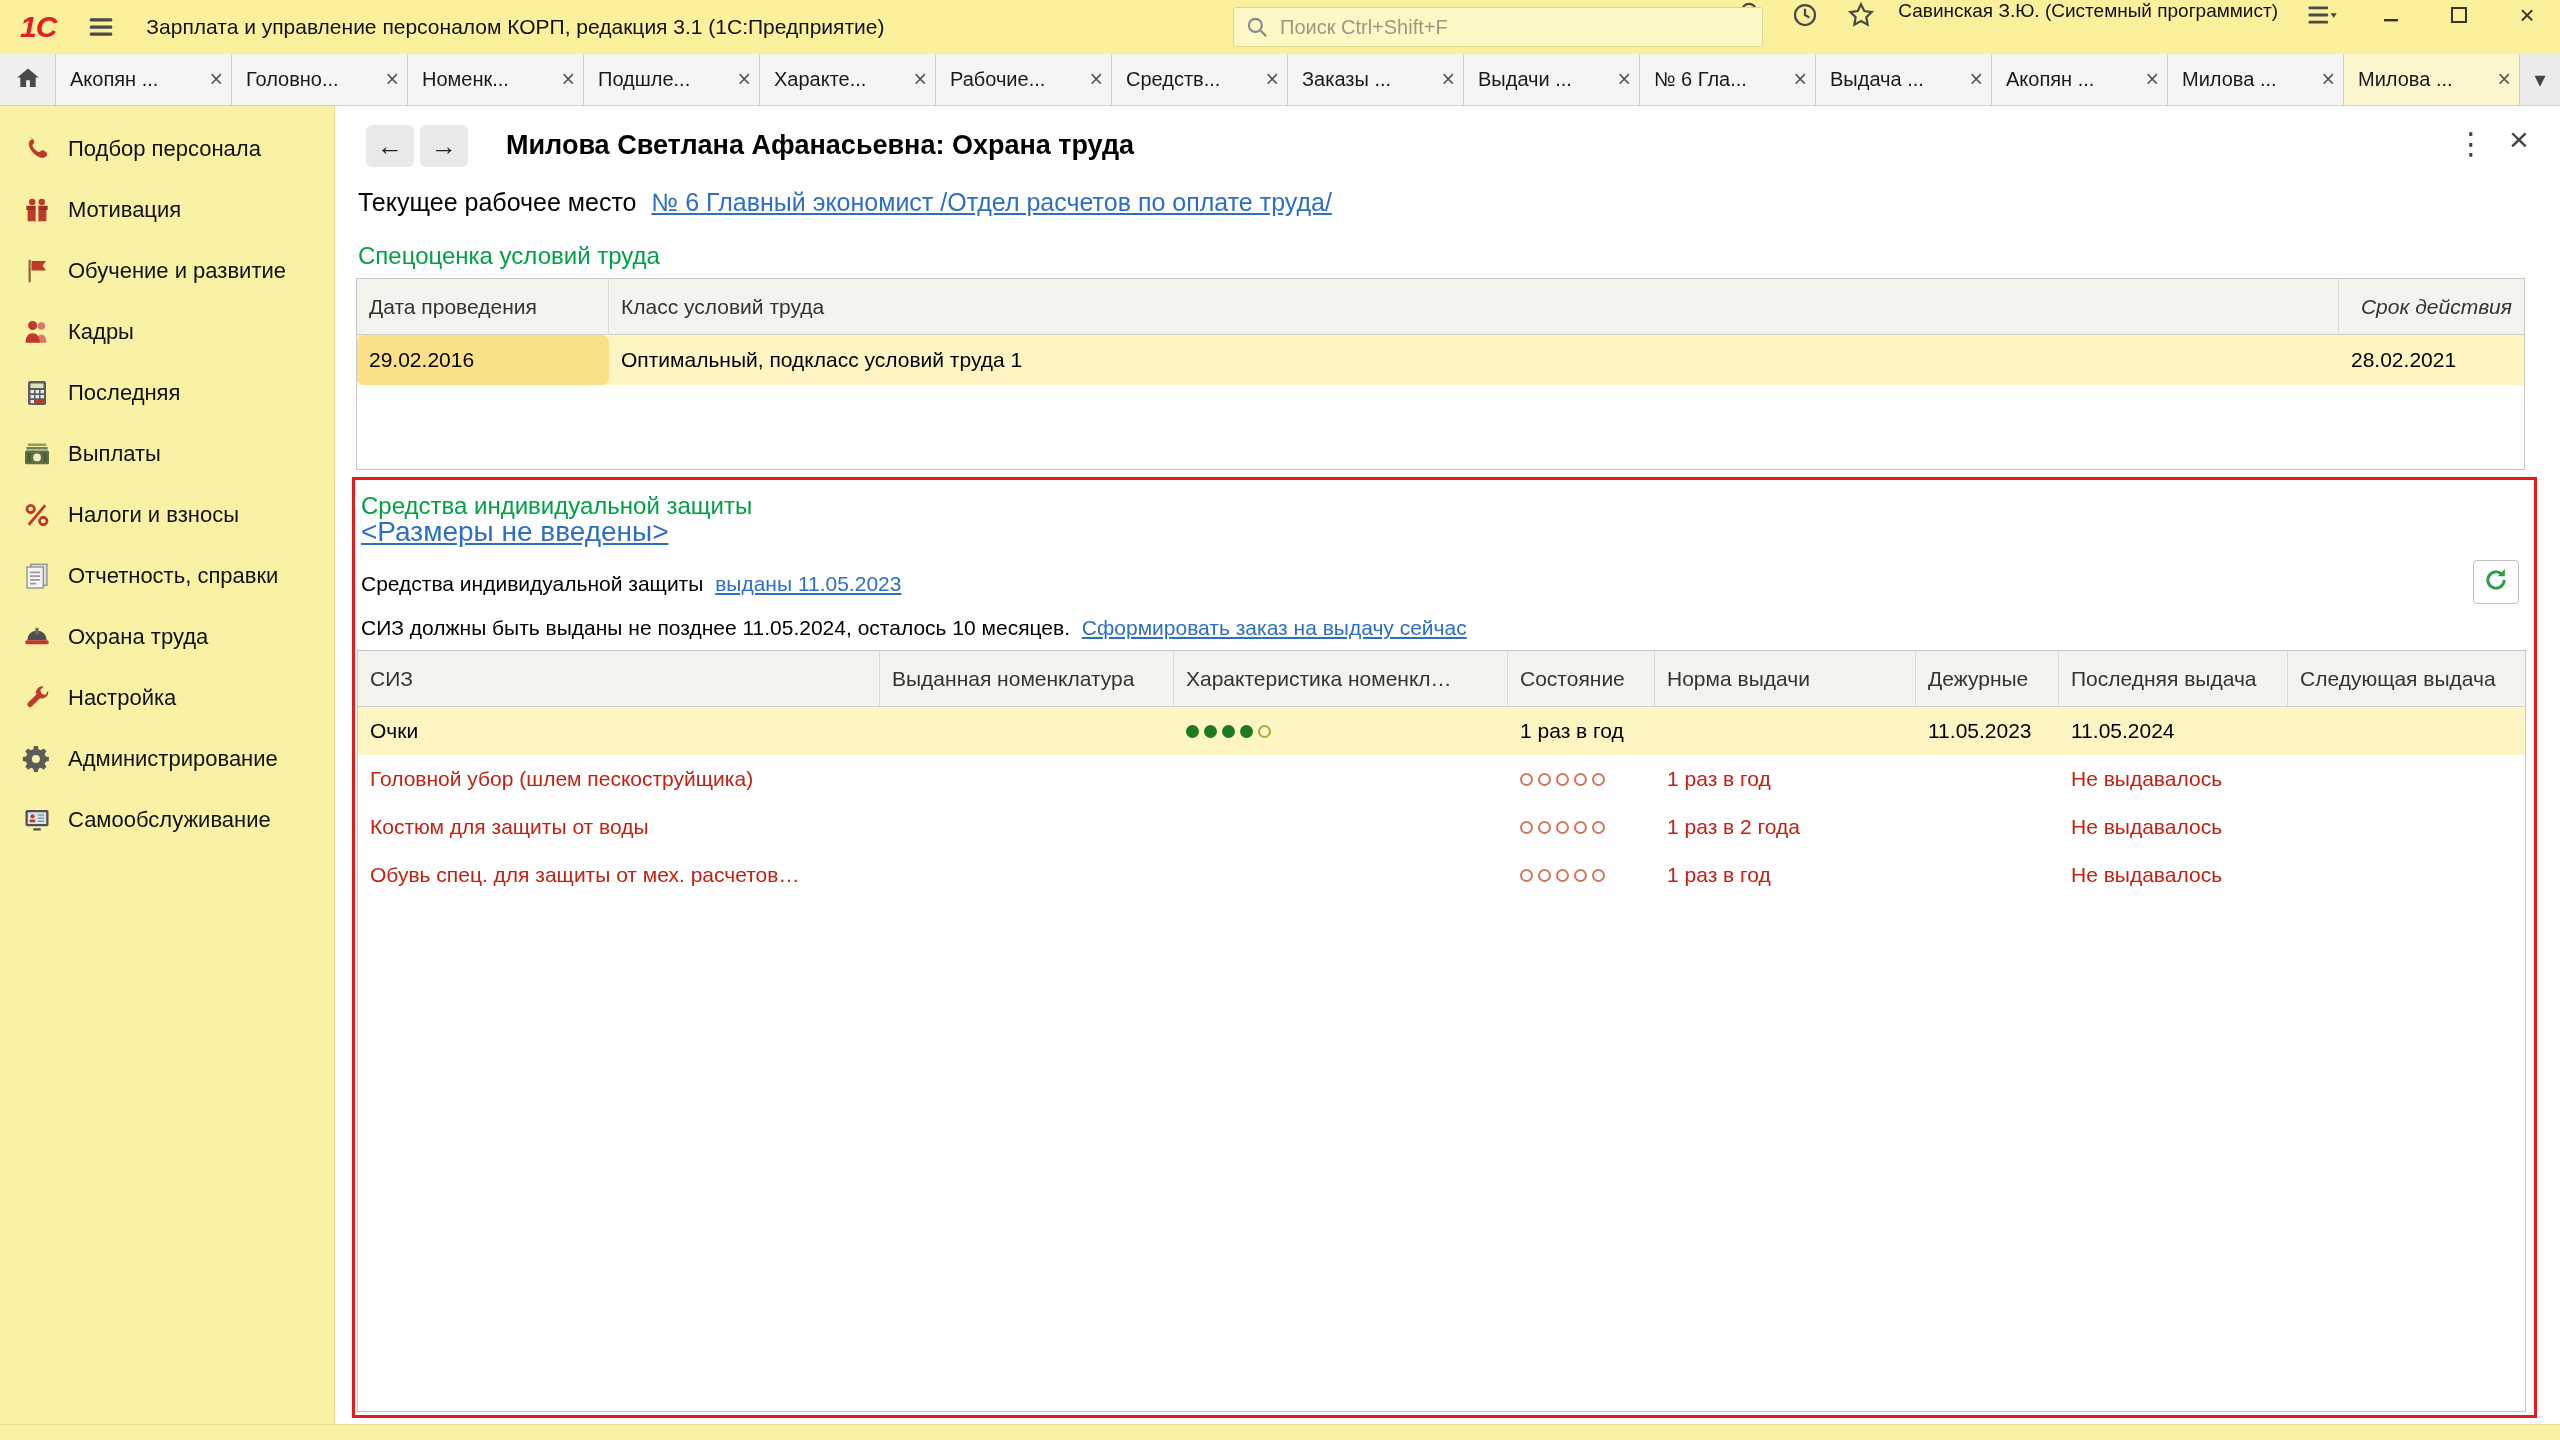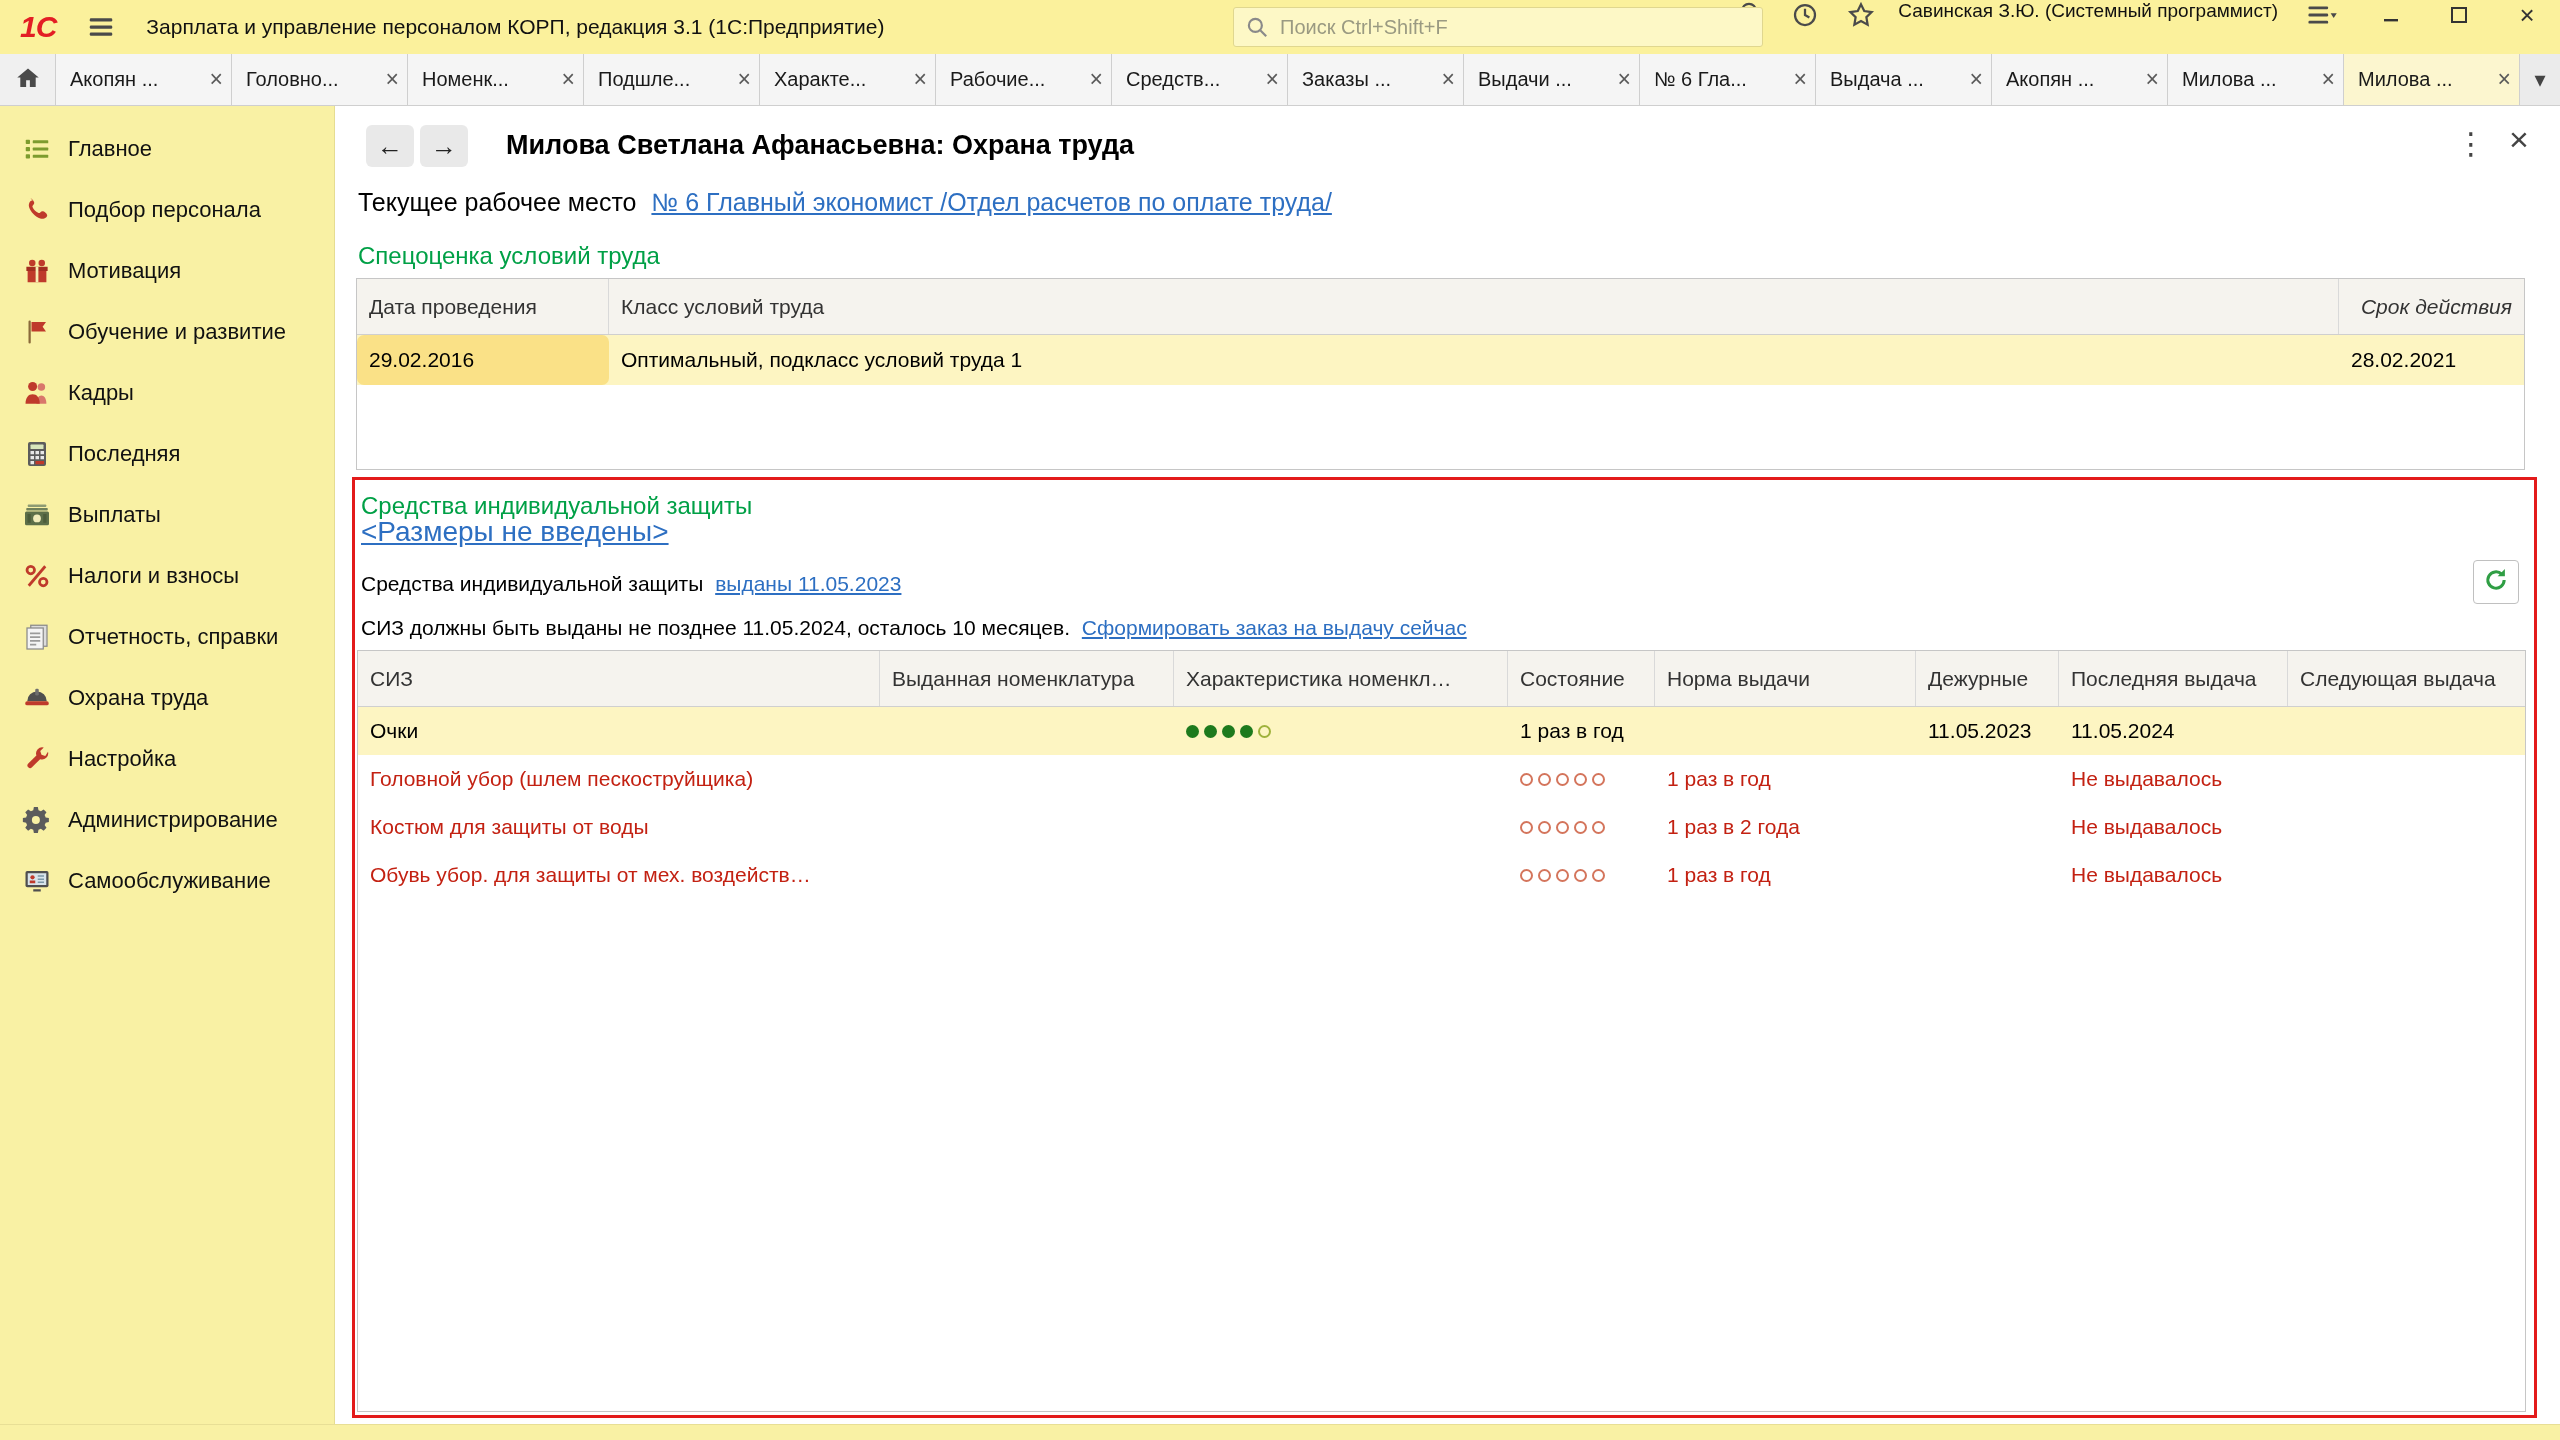--- a/index.html
+++ b/index.html
@@ -261,33 +261,20 @@
           <span class="tab-close">×</span>
         </div>
       </div>
     <div class="tab-dd">
       <span>▾</span>
     </div>
   </nav>
 
   <aside class="sidebar">
     <div id="side-list">
-        <div class="side-item">
-          <span class="side-icon"><svg viewBox="0 0 24 24">
-              <g fill="#7d9c2e">
-                <rect x="3" y="4.5" width="3.4" height="3.4" rx="0.6"></rect>
-                <rect x="3" y="10.3" width="3.4" height="3.4" rx="0.6"></rect>
-                <rect x="3" y="16.1" width="3.4" height="3.4" rx="0.6"></rect>
-                <rect x="8.6" y="5" width="12.4" height="2.4" rx="0.5"></rect>
-                <rect x="8.6" y="10.8" width="12.4" height="2.4" rx="0.5"></rect>
-                <rect x="8.6" y="16.6" width="12.4" height="2.4" rx="0.5"></rect>
-              </g>
-            </svg></span>
-          <span class="side-label">Главное</span>
-        </div>
         <div class="side-item">
           <span class="side-icon"><svg viewBox="0 0 24 24">
               <path fill="#bf3a2b" d="M6.8 2.6c1 .3 2.5 2 2.9 3.2.3.9-.2 1.6-.9 2.3-.5.5-.6 1-.3 1.7.8 1.9 2.5 3.6 4.4 4.4.7.3 1.2.2 1.7-.3.7-.7 1.4-1.2 2.3-.9 1.2.4 2.9 1.9 3.2 2.9.2.7-.2 1.4-.9 2-1.2 1-2.9 1.3-4.6.8-3.9-1.2-7.7-5-8.9-8.9-.5-1.7-.2-3.4.8-4.6.6-.7 1.6-1 2.3-.6z"></path>
             </svg></span>
           <span class="side-label">Подбор персонала</span>
         </div>
         <div class="side-item">
           <span class="side-icon"><svg viewBox="0 0 24 24">
               <circle cx="8.2" cy="5.6" r="2.6" fill="#bf3a2b"></circle>
               <circle cx="15.8" cy="5.6" r="2.6" fill="#bf3a2b"></circle>
@@ -509,21 +496,21 @@
                   <span class="dot empty warn"></span>
                   <span class="dot empty warn"></span>
                 </span>
               </div>
               <div class="t2-cell">1 раз в 2 года</div>
               <div class="t2-cell"></div>
               <div class="t2-cell">Не выдавалось</div>
               <div class="t2-cell"></div>
             </div>
             <div class="t2-row t2-grid not-issued">
-              <div class="t2-cell">Обувь убор. для защиты от мех. воздейств…</div>
+              <div class="t2-cell">Обувь спец. для защиты от мех. расчетов…</div>
               <div class="t2-cell"></div>
               <div class="t2-cell"></div>
               <div class="t2-cell state-cell">
                 <span class="dots">
                   <span class="dot empty warn"></span>
                   <span class="dot empty warn"></span>
                   <span class="dot empty warn"></span>
                   <span class="dot empty warn"></span>
                   <span class="dot empty warn"></span>
                 </span>

